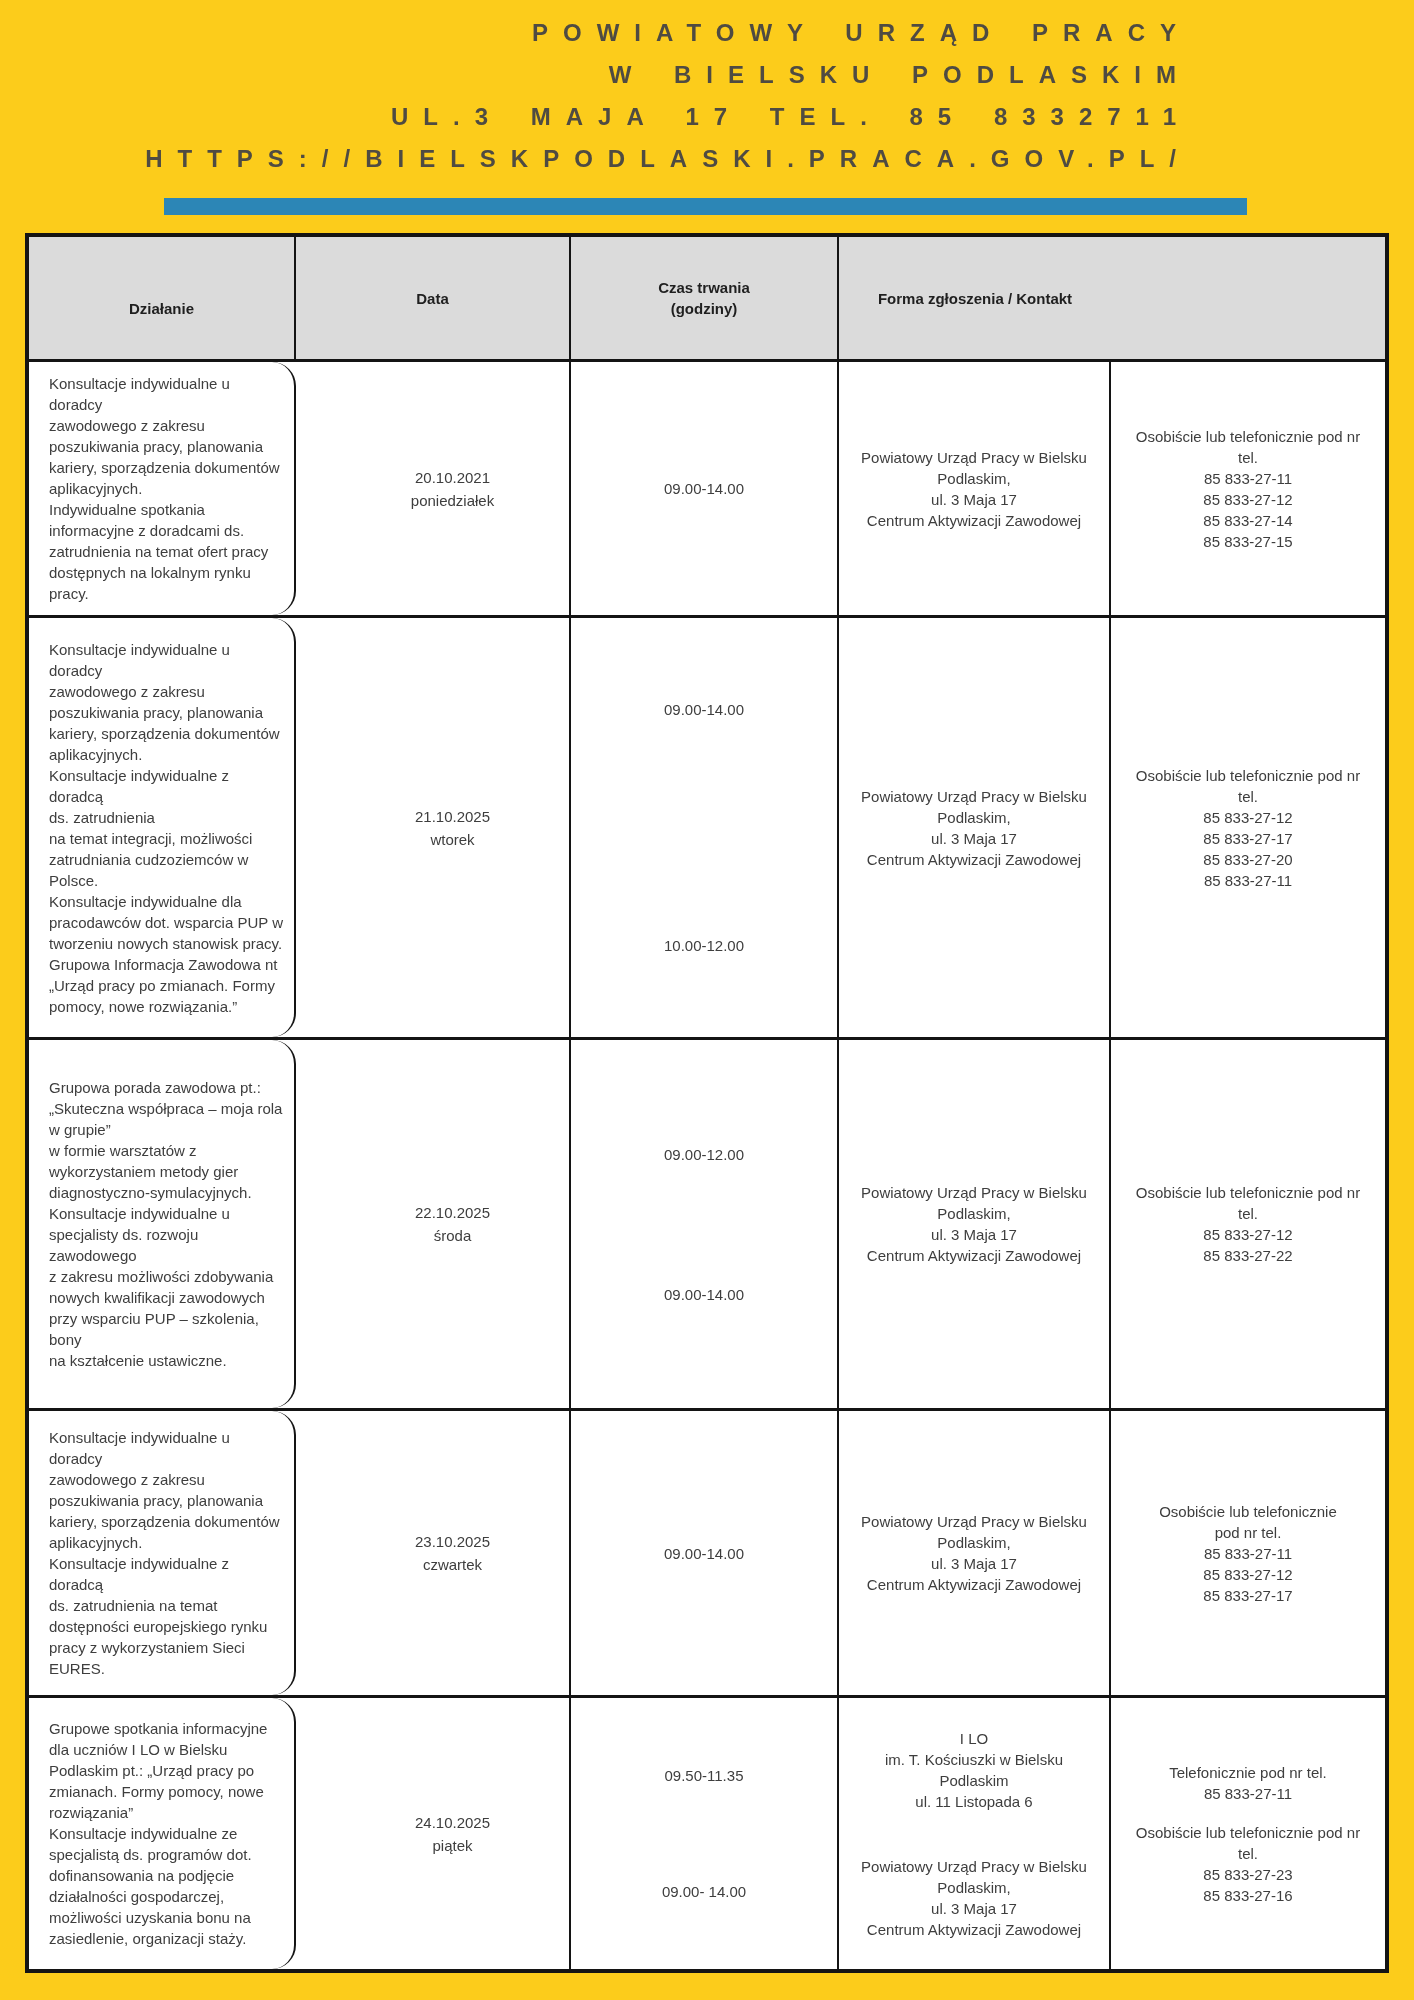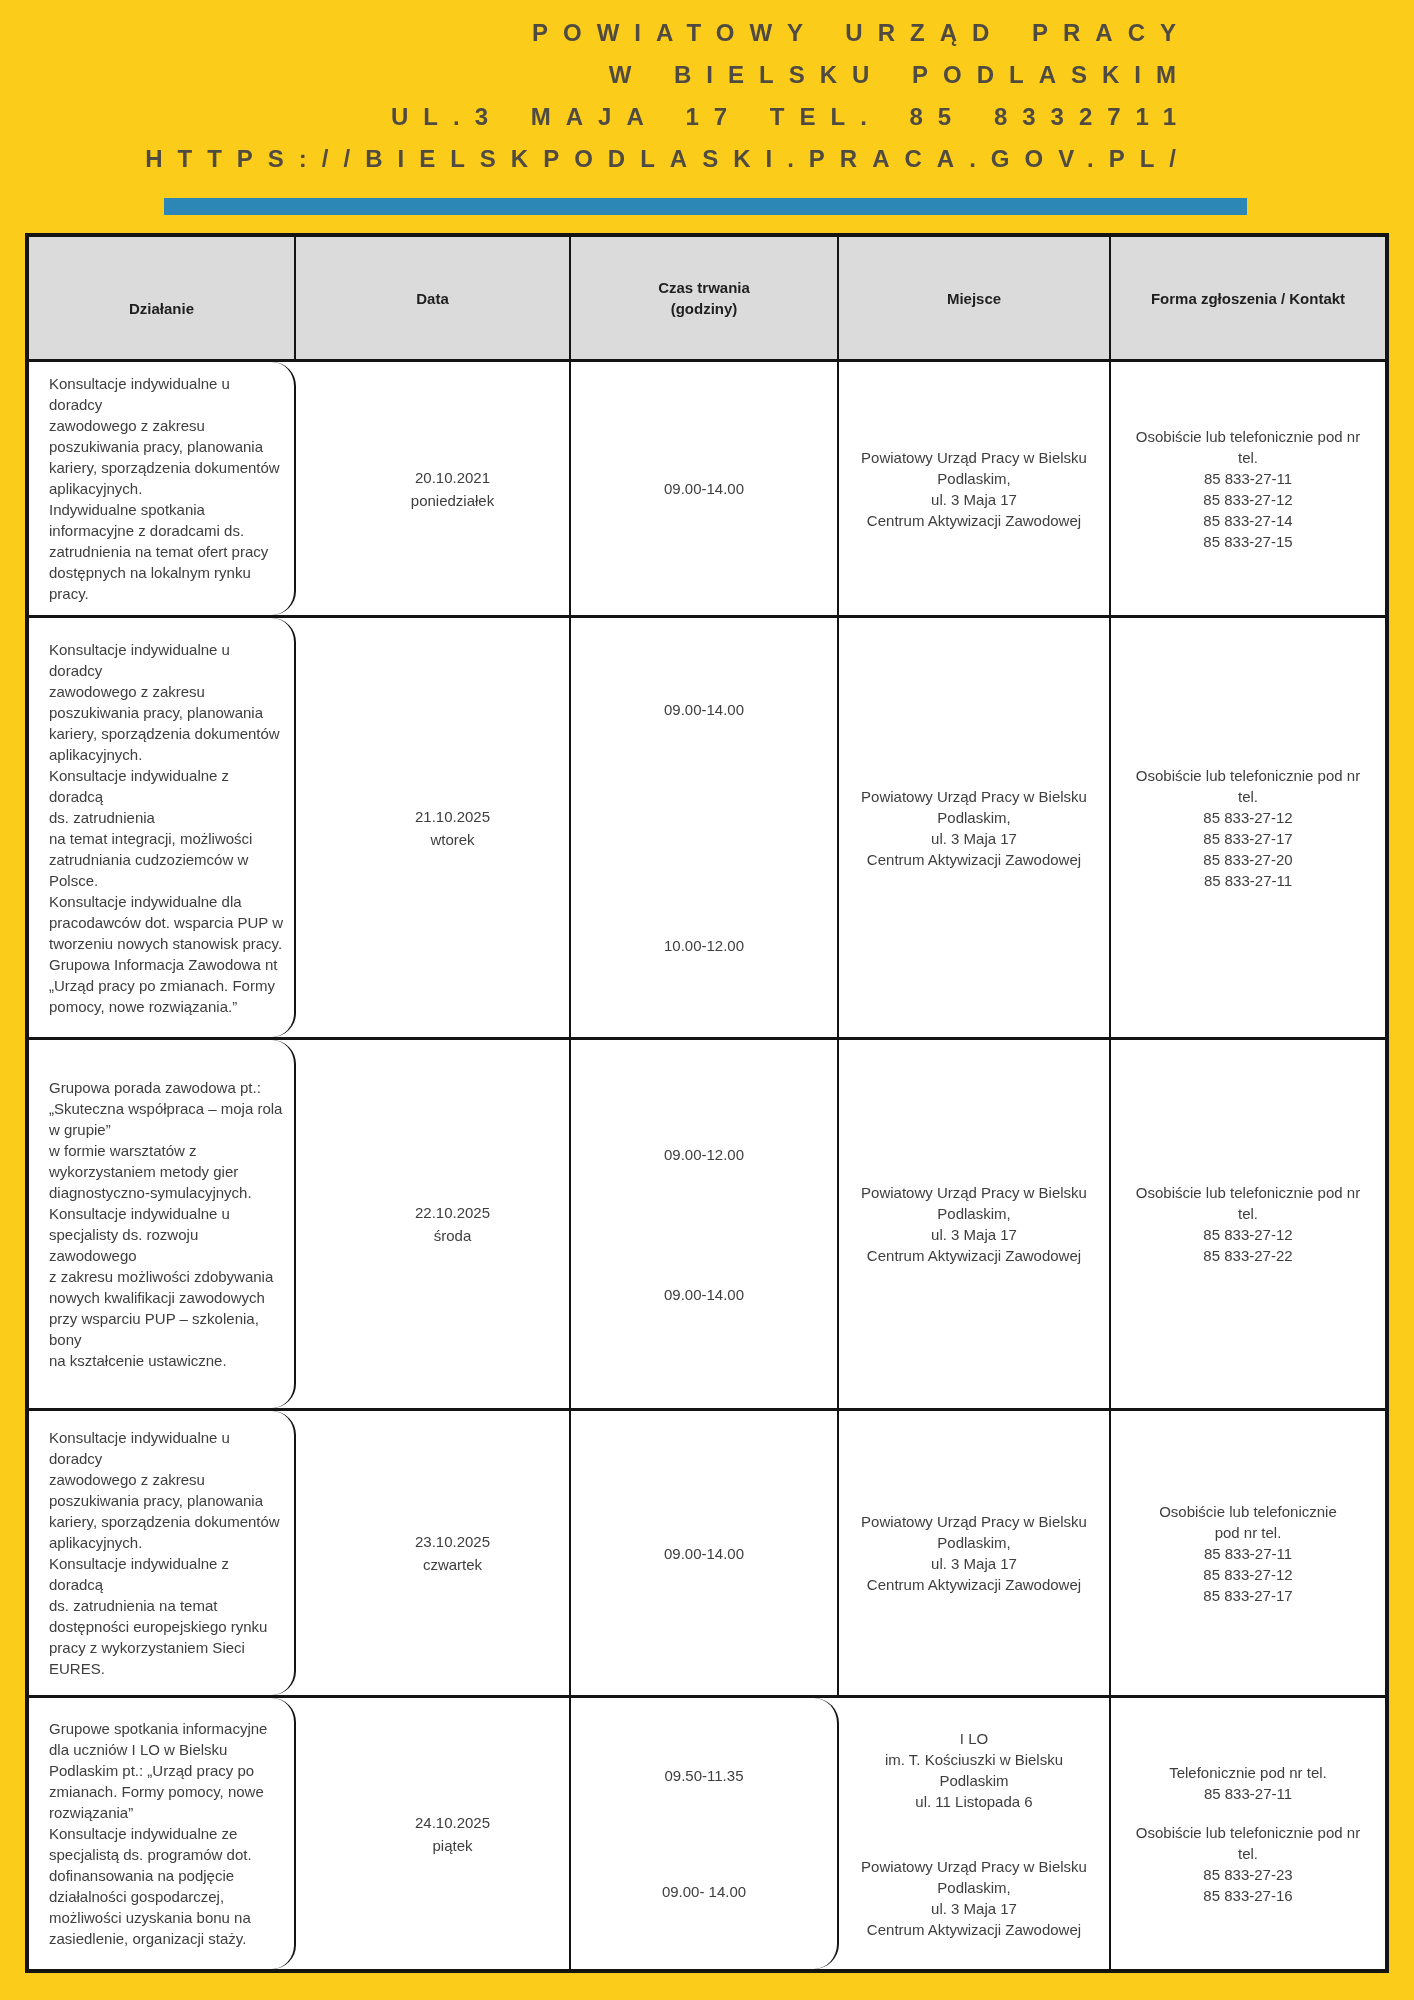--- a/index.html
+++ b/index.html
@@ -85,21 +85,21 @@
     align-items:flex-start;justify-content:center;
     text-align:left;
     padding:10px 10px 10px 20px;
     border-radius:24px;
   }
   .col-date{line-height:23px;padding-left:48px;}
 
   
   .row-2 .col-time{gap:215px;}
   .row-3 .col-time{gap:119px;}
-  .row-5 .col-time{gap:95px;border-radius:25px;}
+  .row-5 .col-time{gap:95px;}
   .row-5 .col-place{gap:44px;}
   .row-5 .col-contact{gap:18px;}
 </style>
 </head>
 <body>
 
 <header class="masthead">
   <span class="line">POWIATOWY URZĄD PRACY</span>
   <span class="line">W BIELSKU PODLASKIM</span>
   <span class="line">UL.3 MAJA 17 TEL. 85 8332711</span>
@@ -107,21 +107,20 @@
 </header>
 
 <div class="divider"></div>
 
 <div class="table">
   <div class="tr header-row">
     <div class="th th-activity"><span class="block">Działanie</span></div>
     <div class="th"><span class="block">Data</span></div>
     <div class="th"><span class="block">Czas trwania
 (godziny)</span></div>
-    <div class="th"><span class="block">Miejsce</span></div>
     <div class="th"><span class="block">Forma zgłoszenia / Kontakt</span></div>
   </div>
   <div style="display:contents" id="table-rows"><div class="tr body-row row-1">
         <div class="td col-activity">
           <div class="block">Konsultacje indywidualne u doradcy
 zawodowego z zakresu
 poszukiwania pracy, planowania
 kariery, sporządzenia dokumentów
 aplikacyjnych.
 Indywidualne spotkania

